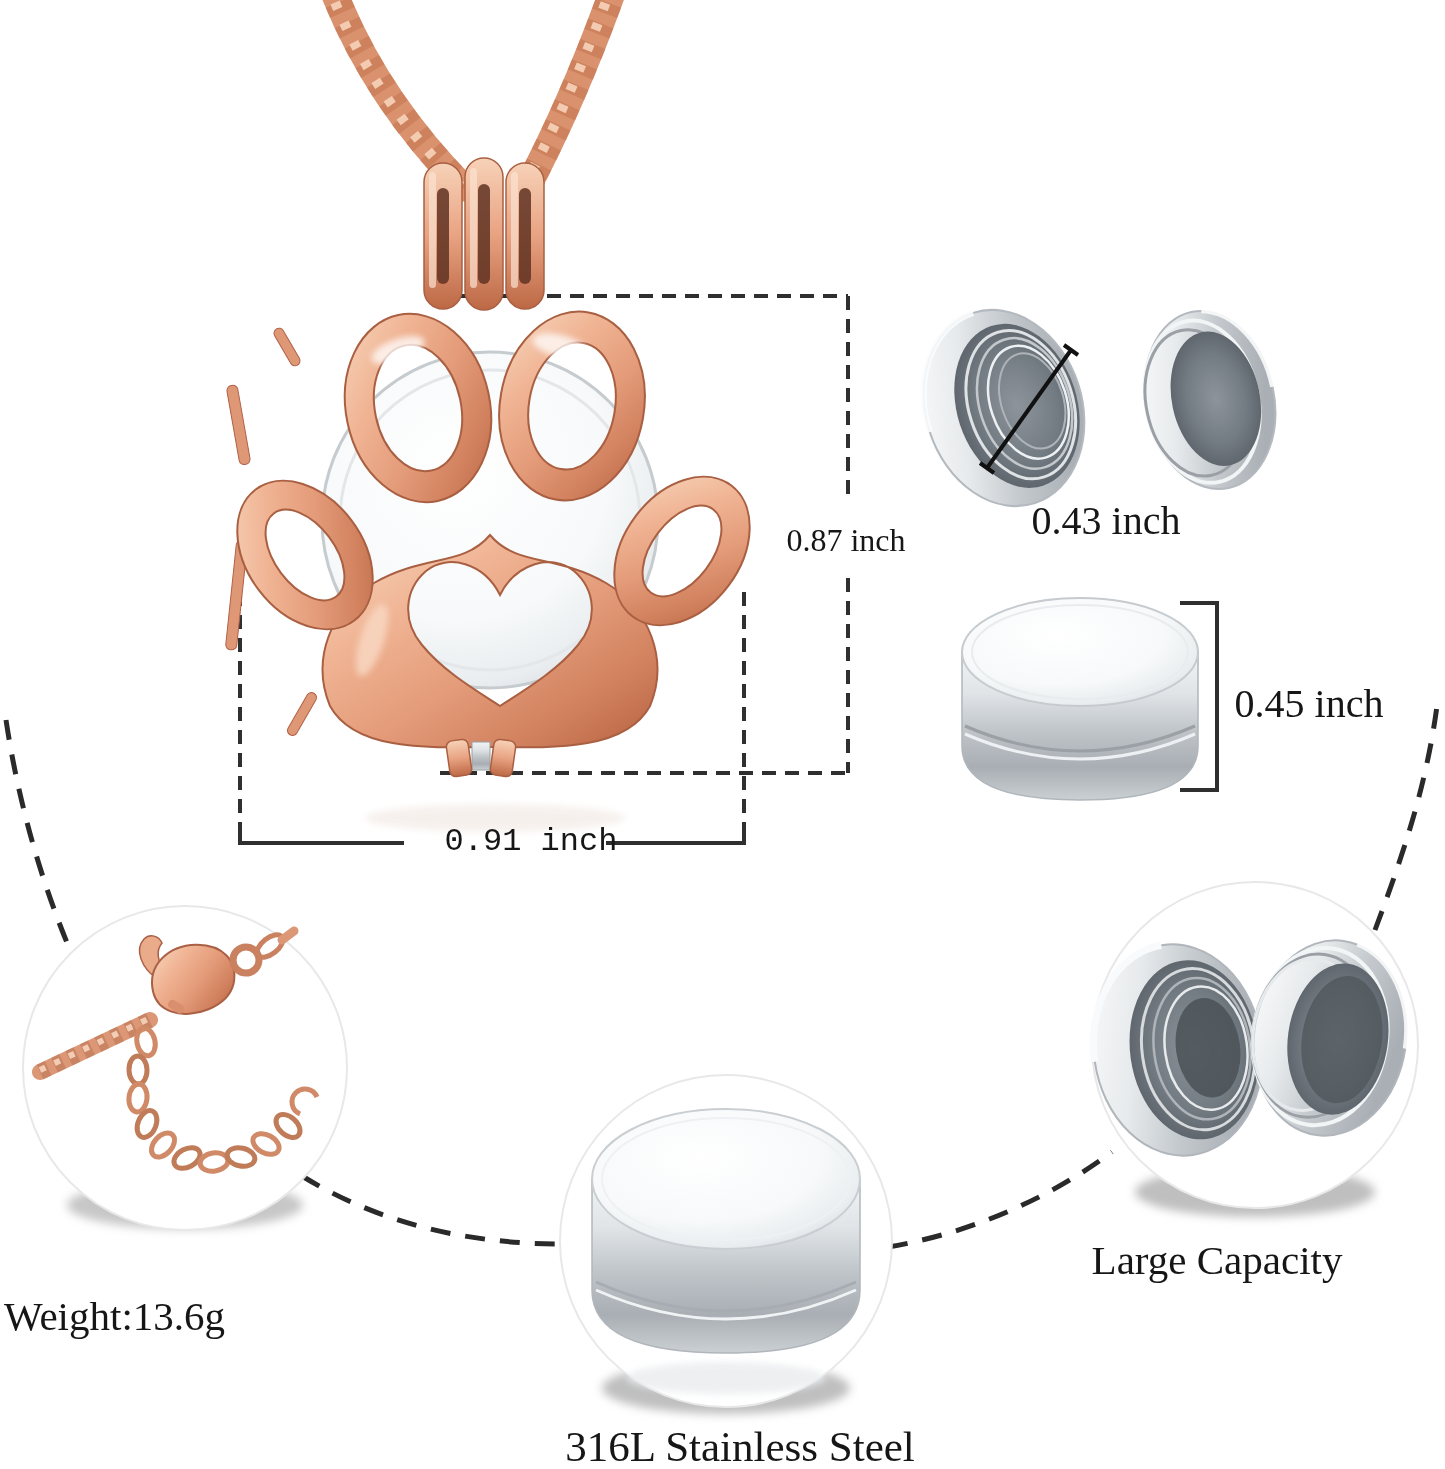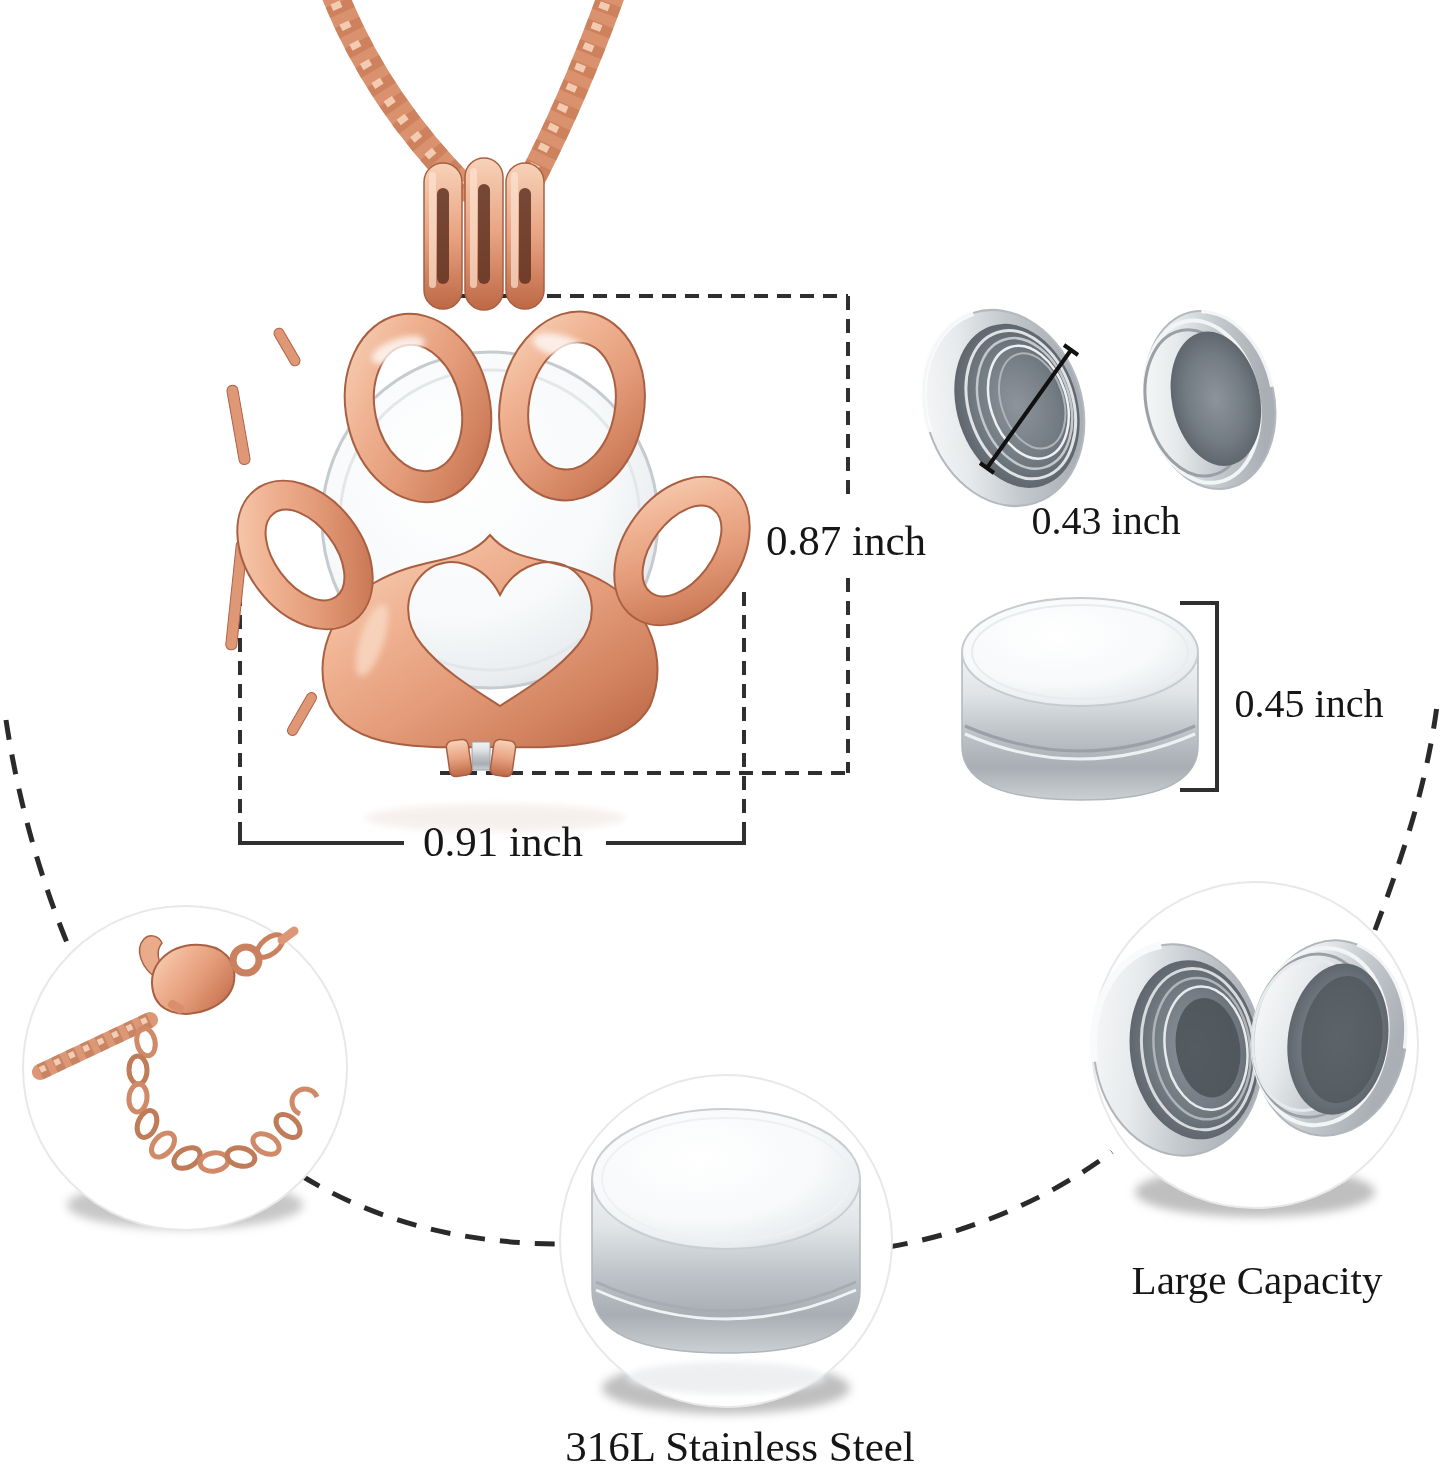--- a/index.html
+++ b/index.html
@@ -6,21 +6,21 @@
   .canvas{
     position:relative;width:1445px;height:1469px;background:#ffffff;
     overflow:hidden;font-family:"Liberation Serif","DejaVu Serif",serif;
   }
   .art{position:absolute;left:0;top:0;}
   .label{
     position:absolute;color:#161616;white-space:nowrap;
     font-family:"Liberation Serif","DejaVu Serif",serif;line-height:1.1;
   }
   .label.centered{transform:translate(-50%,-50%);}
-  .dim{font-size:43px;}
+  .dim{font-size:32px;}
   .dim-sm{font-size:40px;}
   .info{font-size:41px;}
   .material{font-size:43px;}
 </style>
 </head>
 <body>
 
 <div class="canvas">
 
 <svg class="art" width="1445" height="1469" viewBox="0 0 1445 1469">
@@ -241,19 +241,20 @@
     </g>
     <g filter="url(#blur3)">
       <ellipse cx="398" cy="350" rx="28" ry="11" transform="rotate(-20 398 350)" fill="#ffffff" opacity="0.75"></ellipse>
       <ellipse cx="560" cy="346" rx="28" ry="11" transform="rotate(14 560 346)" fill="#ffffff" opacity="0.75"></ellipse>
       <ellipse cx="372" cy="640" rx="12" ry="38" transform="rotate(18 372 640)" fill="#f9d9c4" opacity="0.8"></ellipse>
     </g>
   </g>
 </svg>
 
 <div class="label dim centered" style="left:846px;top:541px;">0.87 inch</div>
-<div class="label dim centered" style="left:503px;top:842px;">0.91 inch</div>
+<div class="label dim centered" style="left:531px;top:842px;font-family:Liberation Mono, monospace;">0.91 inch</div>
 <div class="label dim-sm centered" style="left:1106px;top:521px;">0.43 inch</div>
 <div class="label dim-sm centered" style="left:1309px;top:704px;">0.45 inch</div>
-<div class="label info centered" style="left:1257px;top:1261px;margin-top:20px;">Large Capacity</div>
+<div class="label info" style="left:4px;top:1294px;">Weight:13.6g</div>
+<div class="label info centered" style="left:1217px;top:1261px;">Large Capacity</div>
 <div class="label material centered" style="left:740px;top:1447px;">316L Stainless Steel</div>
 
 </div>
 
 </body></html>

